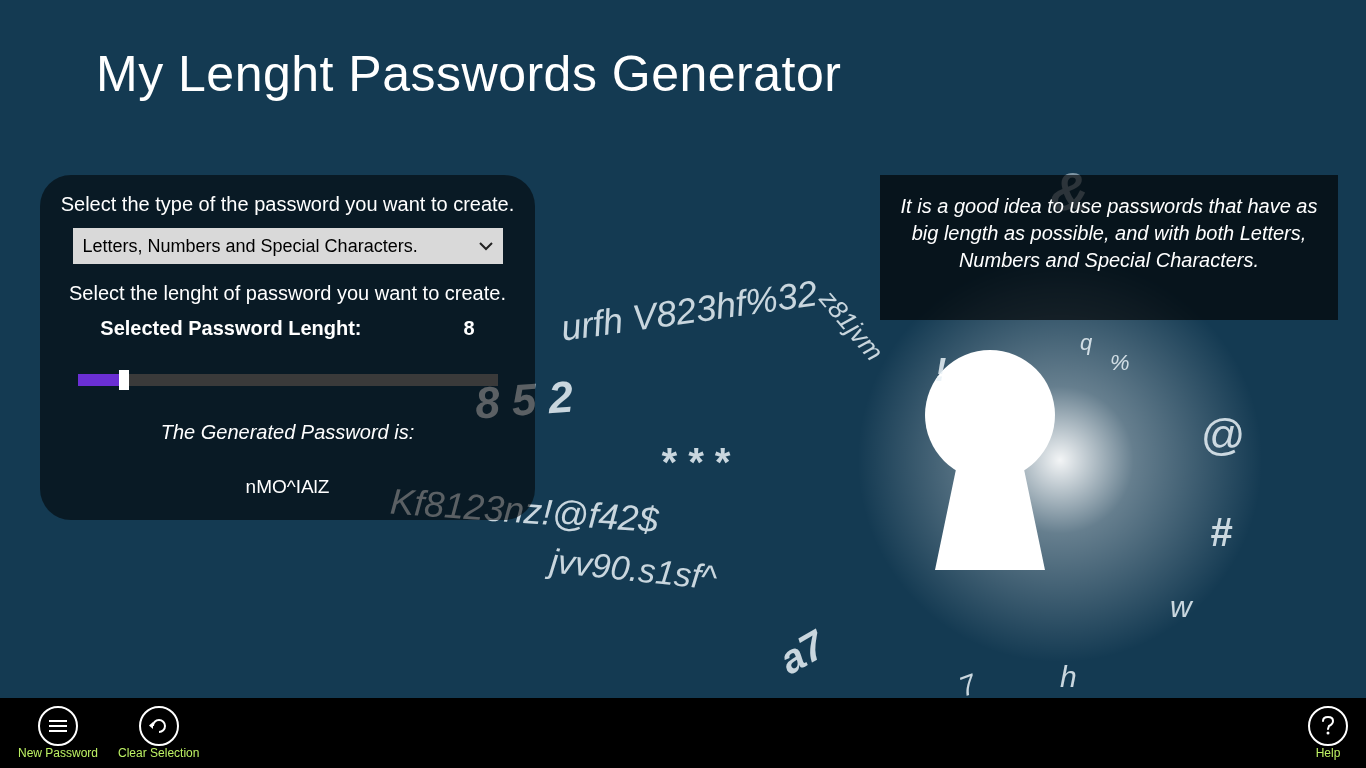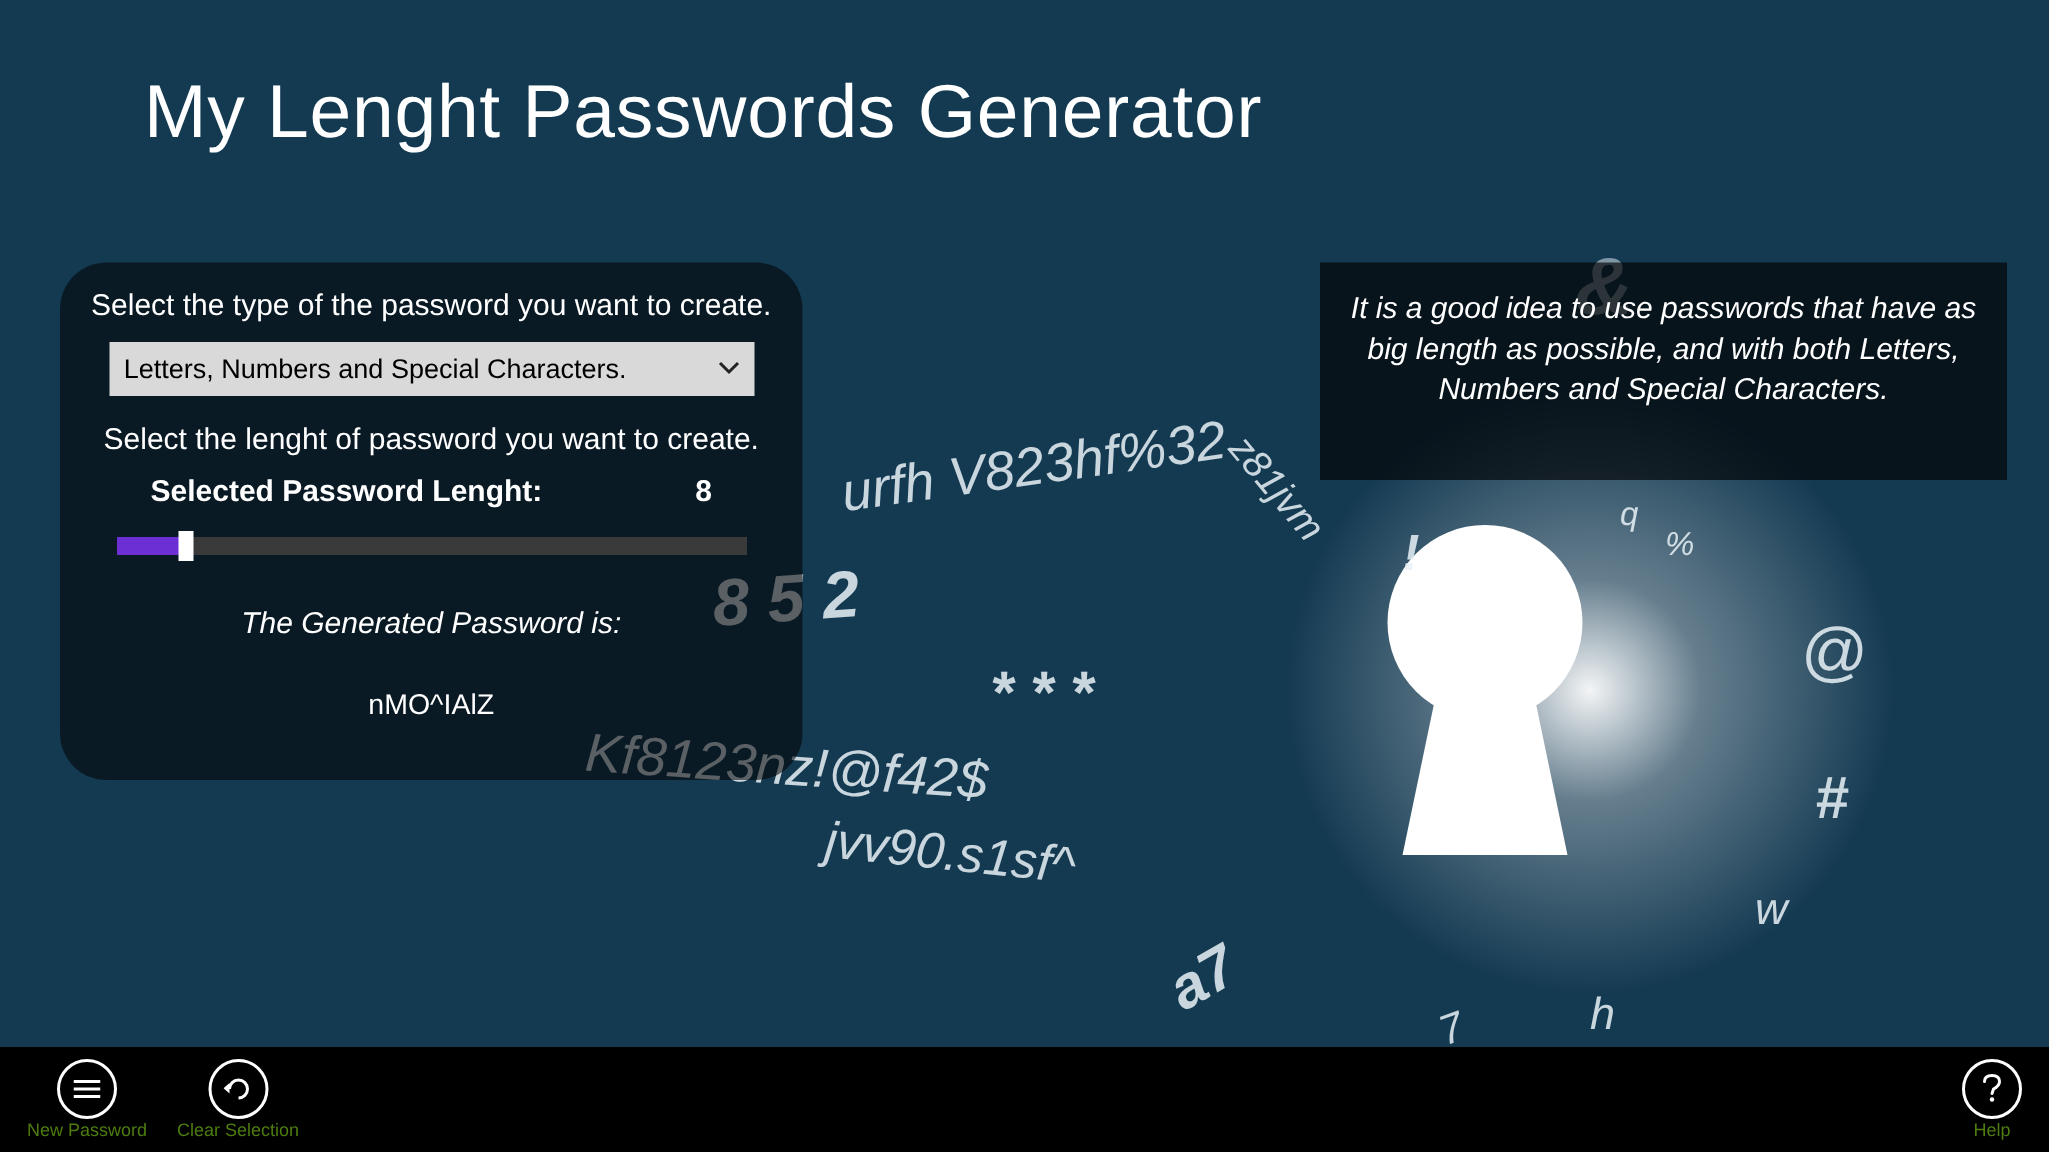--- a/index.html
+++ b/index.html
@@ -89,21 +89,21 @@
   top: 50%;
   transform: translateY(-50%);
   pointer-events: none;
   color: #222;
 }
 .len-row {
   display: flex;
   justify-content: center;
   gap: 102px;
   align-items: baseline;
-  margin-bottom: 18px;
+  margin-bottom: 34px;
 }
 .len-label { font-size: 20px; font-weight: 600; }
 .len-value { font-size: 20px; font-weight: 600; }
 .slider-track {
   position: relative;
   width: 420px;
   height: 12px;
   background: #3a3a3a;
   margin: 0 auto 35px;
   cursor: pointer;
@@ -150,21 +150,21 @@
   align-items: center;
   padding: 0 18px;
 }
 .appbar-btn {
   display: flex;
   flex-direction: column;
   align-items: center;
   gap: 0;
   background: none;
   border: none;
-  color: #4d7c0f;
+  color: #bef264;
   font-family: inherit;
   cursor: pointer;
   margin-right: 20px;
 }
 .appbar-right { margin-left: auto; margin-right: 0; }
 .appbar-icon {
   width: 40px;
   height: 40px;
   border: 2px solid #fff;
   border-radius: 50%;

